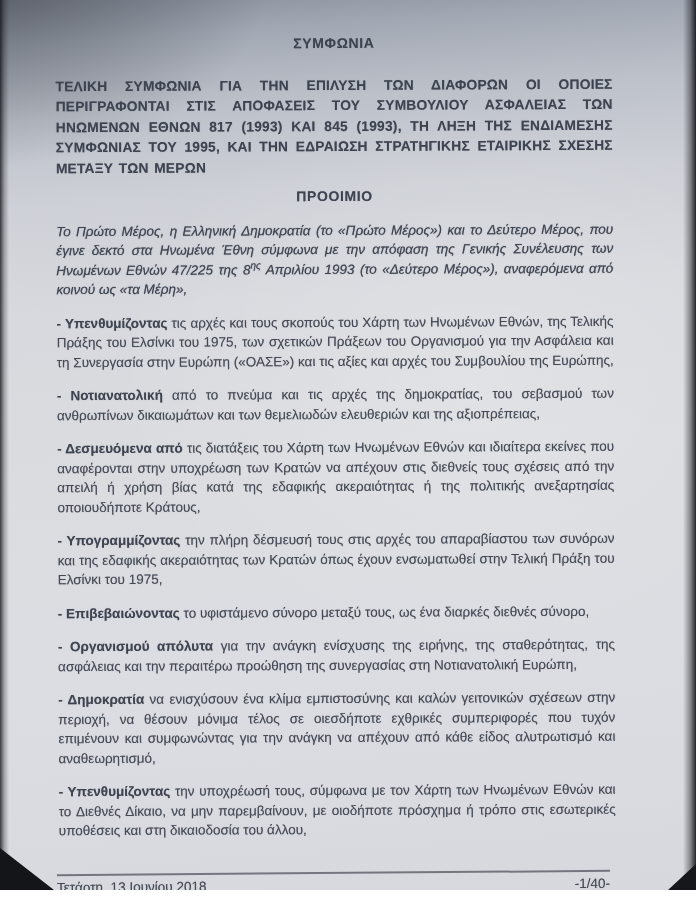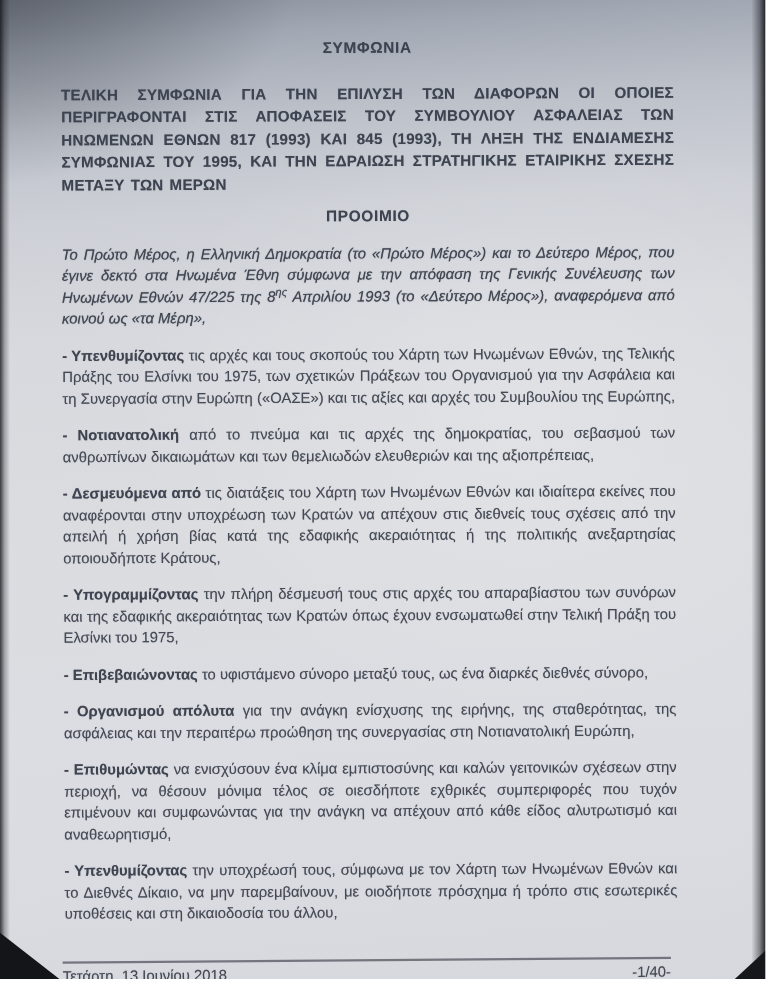--- a/index.html
+++ b/index.html
@@ -125,21 +125,21 @@
     <p class="para"><b>- Νοτιανατολική</b><span> από το πνεύμα και τις αρχές της δημοκρατίας, του σεβασμού των ανθρωπίνων δικαιωμάτων και των θεμελιωδών ελευθεριών και της αξιοπρέπειας,</span></p>
 
     <p class="para"><b>- Δεσμευόμενα από</b><span> τις διατάξεις του Χάρτη των Ηνωμένων Εθνών και ιδιαίτερα εκείνες που αναφέρονται στην υποχρέωση των Κρατών να απέχουν στις διεθνείς τους σχέσεις από την απειλή ή χρήση βίας κατά της εδαφικής ακεραιότητας ή της πολιτικής ανεξαρτησίας οποιουδήποτε Κράτους,</span></p>
 
     <p class="para"><b>- Υπογραμμίζοντας</b><span> την πλήρη δέσμευσή τους στις αρχές του απαραβίαστου των συνόρων και της εδαφικής ακεραιότητας των Κρατών όπως έχουν ενσωματωθεί στην Τελική Πράξη του Ελσίνκι του 1975,</span></p>
 
     <p class="para"><b>- Επιβεβαιώνοντας</b><span> το υφιστάμενο σύνορο μεταξύ τους, ως ένα διαρκές διεθνές σύνορο,</span></p>
 
     <p class="para"><b>- Οργανισμού απόλυτα</b><span> για την ανάγκη ενίσχυσης της ειρήνης, της σταθερότητας, της ασφάλειας και την περαιτέρω προώθηση της συνεργασίας στη Νοτιανατολική Ευρώπη,</span></p>
 
-    <p class="para"><b>- Επιθυμώντας</b><span> να ενισχύσουν ένα κλίμα εμπιστοσύνης και καλών γειτονικών σχέσεων στην περιοχή, να θέσουν μόνιμα τέλος σε οιεσδήποτε εχθρικές συμπεριφορές που τυχόν επιμένουν και συμφωνώντας για την ανάγκη να απέχουν από κάθε είδος αλυτρωτισμό και αναθεωρητισμό,</span></p>
+    <p class="para"><b>- Δημοκρατία</b><span> να ενισχύσουν ένα κλίμα εμπιστοσύνης και καλών γειτονικών σχέσεων στην περιοχή, να θέσουν μόνιμα τέλος σε οιεσδήποτε εχθρικές συμπεριφορές που τυχόν επιμένουν και συμφωνώντας για την ανάγκη να απέχουν από κάθε είδος αλυτρωτισμό και αναθεωρητισμό,</span></p>
 
     <p class="para"><b>- Υπενθυμίζοντας</b><span> την υποχρέωσή τους, σύμφωνα με τον Χάρτη των Ηνωμένων Εθνών και το Διεθνές Δίκαιο, να μην παρεμβαίνουν, με οιοδήποτε πρόσχημα ή τρόπο στις εσωτερικές υποθέσεις και στη δικαιοδοσία του άλλου,</span></p>
   </div>
 
   <div class="footer">
     <div class="footer-rule"></div>
     <div class="footer-row">
       <span>Τετάρτη, 13 Ιουνίου 2018</span>
       <span>-1/40-</span>
     </div>

